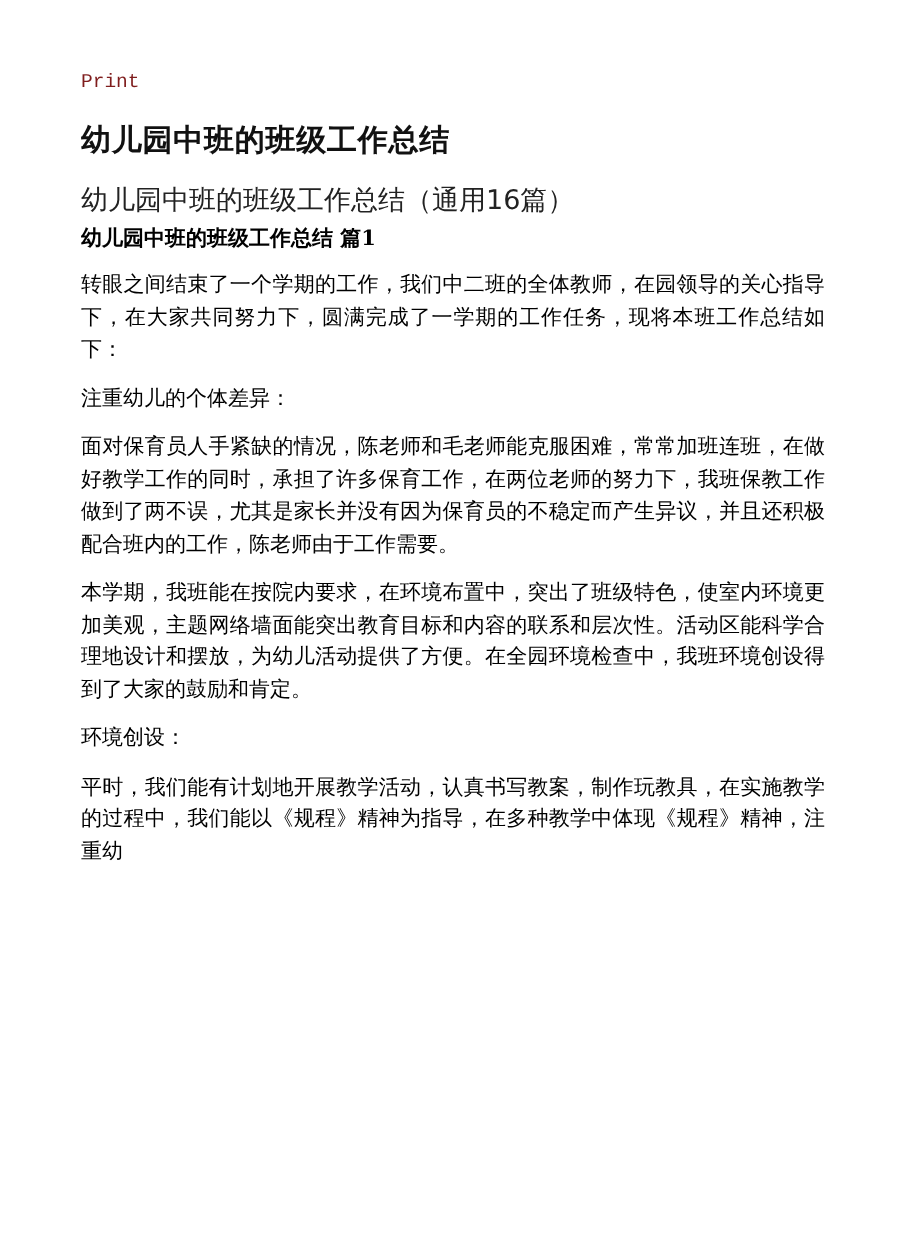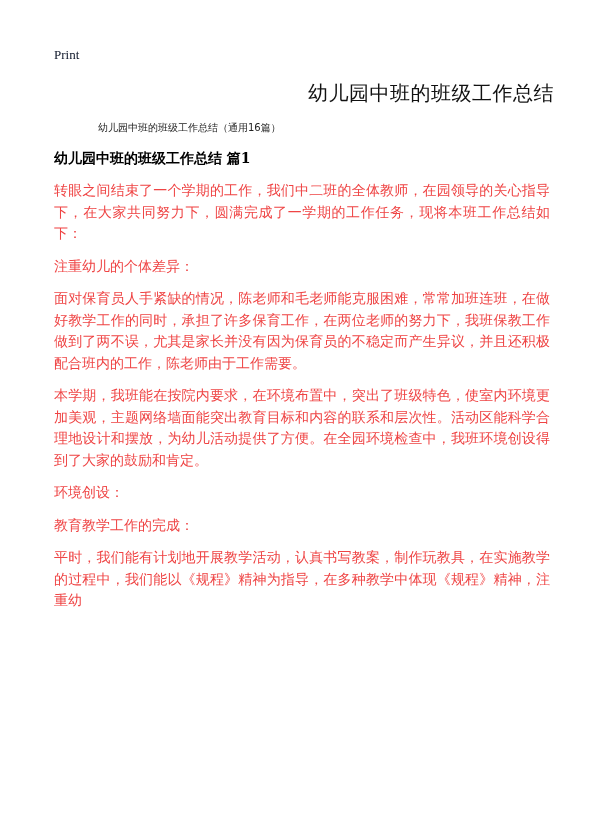--- a/index.html
+++ b/index.html
@@ -4,52 +4,51 @@
   <style>
     html, body { margin: 0; padding: 0; background: #ffffff; }
     body {
       width: 600px; height: 828px; overflow: hidden; position: relative;
       font-family: "DejaVu Sans", "Liberation Sans", sans-serif;
       color: #1a1a1a;
     }
     .page { position: absolute; left: 54px; top: 0; width: 500px; }
     .print {
       position: absolute; top: 47px; left: 0;
-      font-family: Liberation Serif, serif;
-      font-size: 13px; color: #0f172a;
+      font-family: Liberation Mono, monospace;
+      font-size: 13px; color: #7f1d1d;
     }
     .title {
-      position: absolute; top: 80px; left: 0; width: 500px; text-align: right;
-      font-size: 20px; font-weight: normal; color: #111; letter-spacing: 0.5px;
+      position: absolute; top: 80px; left: 0; width: 500px; text-align: left;
+      font-size: 20px; font-weight: bold; color: #111; letter-spacing: 0.5px;
     }
     .subtitle {
       position: absolute; top: 121px; left: 0;
-      font-size: 10px; color: #222; margin-left: 44px;
+      font-size: 18px; color: #222;
     }
     .content { position: absolute; top: 150px; left: 0; width: 496px; }
     .section-heading {
       font-size: 14px; font-weight: bold; color: #000000; margin: 0 0 12px 0;
       font-family: "DejaVu Serif", "Liberation Serif", serif;
     }
     .para {
-      font-size: 14px; line-height: 21.5px; margin: 0 0 11px 0; color: #ef4444;
+      font-size: 14px; line-height: 21.5px; margin: 0 0 11px 0; color: #000000;
       text-align: justify; word-break: break-all;
     }
   </style>
 </head>
 <body>
 
 <div class="page">
   <div class="print">Print</div>
   <h1 class="title" style="margin:0;">幼儿园中班的班级工作总结</h1>
   <div class="subtitle">幼儿园中班的班级工作总结（通用16篇）</div>
 
   <div class="content">
     <div class="section-heading">幼儿园中班的班级工作总结 篇1</div>
     <p class="para">转眼之间结束了一个学期的工作，我们中二班的全体教师，在园领导的关心指导下，在大家共同努力下，圆满完成了一学期的工作任务，现将本班工作总结如下：</p>
     <p class="para">注重幼儿的个体差异：</p>
     <p class="para">面对保育员人手紧缺的情况，陈老师和毛老师能克服困难，常常加班连班，在做好教学工作的同时，承担了许多保育工作，在两位老师的努力下，我班保教工作做到了两不误，尤其是家长并没有因为保育员的不稳定而产生异议，并且还积极配合班内的工作，陈老师由于工作需要。</p>
     <p class="para">本学期，我班能在按院内要求，在环境布置中，突出了班级特色，使室内环境更加美观，主题网络墙面能突出教育目标和内容的联系和层次性。活动区能科学合理地设计和摆放，为幼儿活动提供了方便。在全园环境检查中，我班环境创设得到了大家的鼓励和肯定。</p>
     <p class="para">环境创设：</p>
-    <p class="para">教育教学工作的完成：</p>
     <p class="para">平时，我们能有计划地开展教学活动，认真书写教案，制作玩教具，在实施教学的过程中，我们能以《规程》精神为指导，在多种教学中体现《规程》精神，注重幼</p>
   </div>
 </div>
 
 </body></html>

